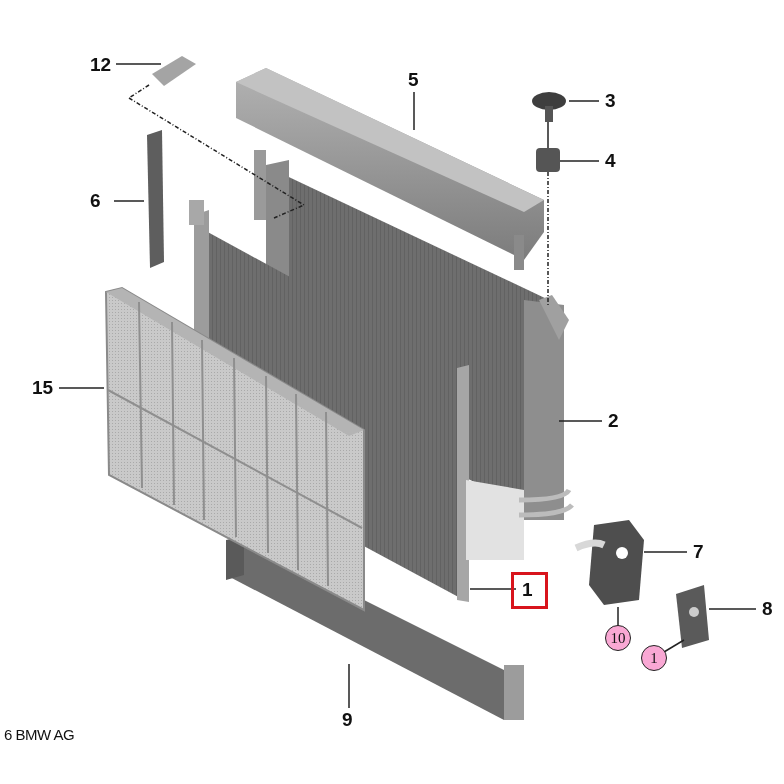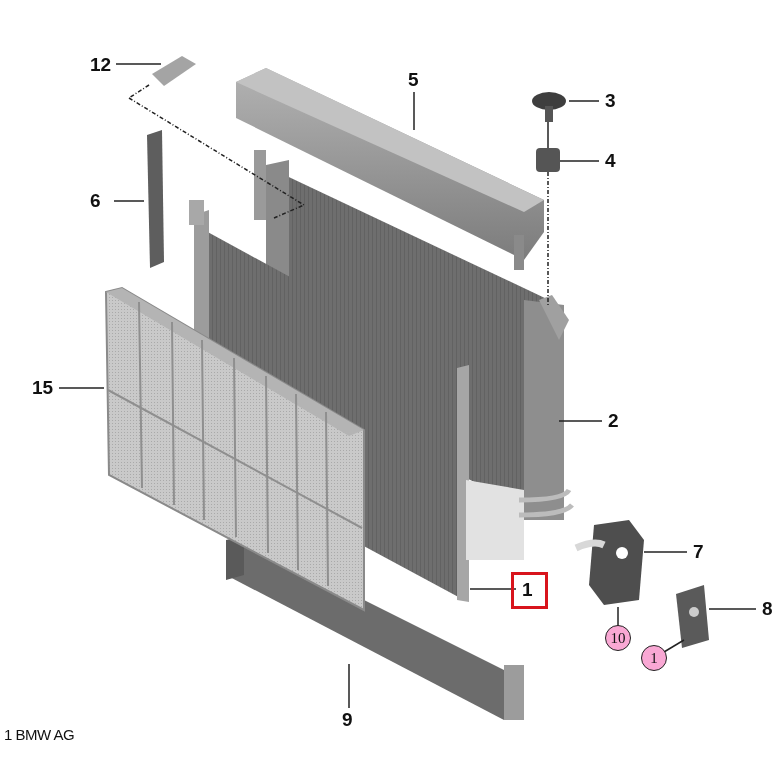--- a/index.html
+++ b/index.html
@@ -127,14 +127,14 @@
 <span class="callout" style="left:28px;top:378px">15</span>
 <span class="callout" style="left:604px;top:411px">2</span>
 <span class="callout" style="left:689px;top:542px">7</span>
 <div class="highlight" style="left:507px;top:572px;width:37px;height:37px"></div>
 <span class="callout" style="left:518px;top:580px">1</span>
 <span class="callout" style="left:758px;top:599px">8</span>
 <span class="callout-circled" style="left:601px;top:625px">10</span>
 <span class="callout-circled" style="left:637px;top:645px">1</span>
 <span class="callout" style="left:338px;top:710px">9</span>
 
-<span class="copyright">1 BMW AG</span>
+<span class="copyright">6 BMW AG</span>
 </div>
 
 </body></html>

